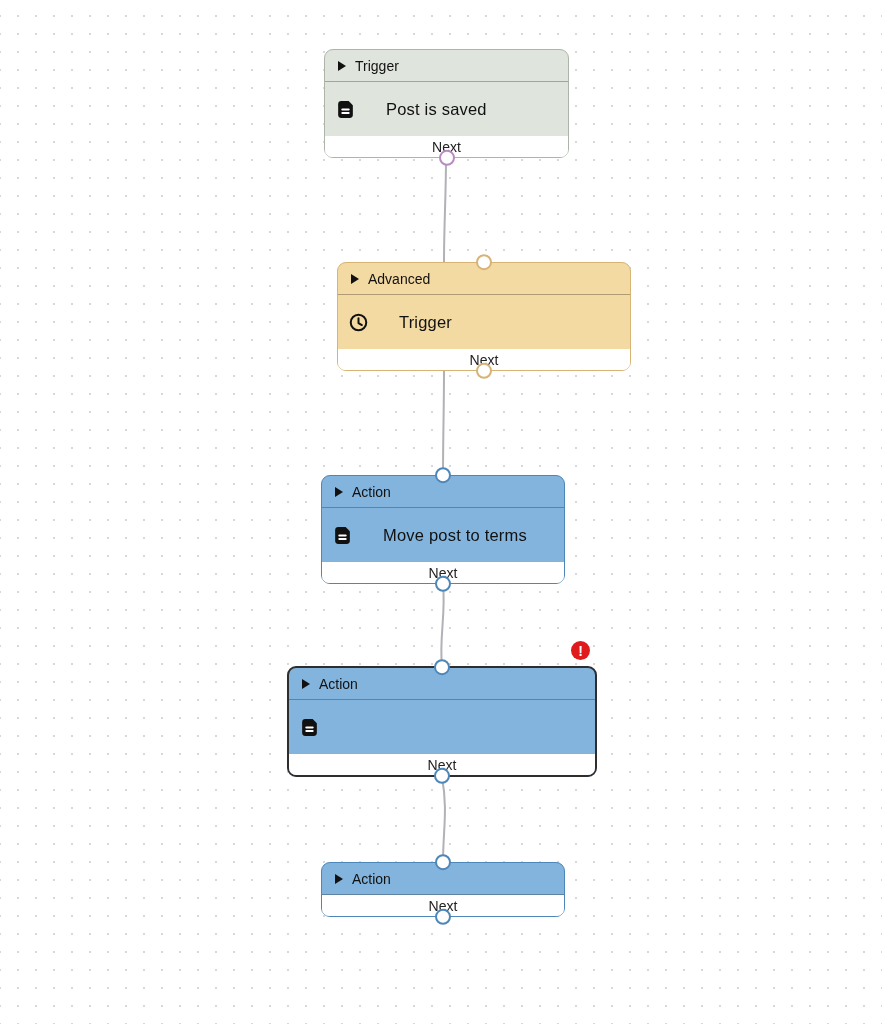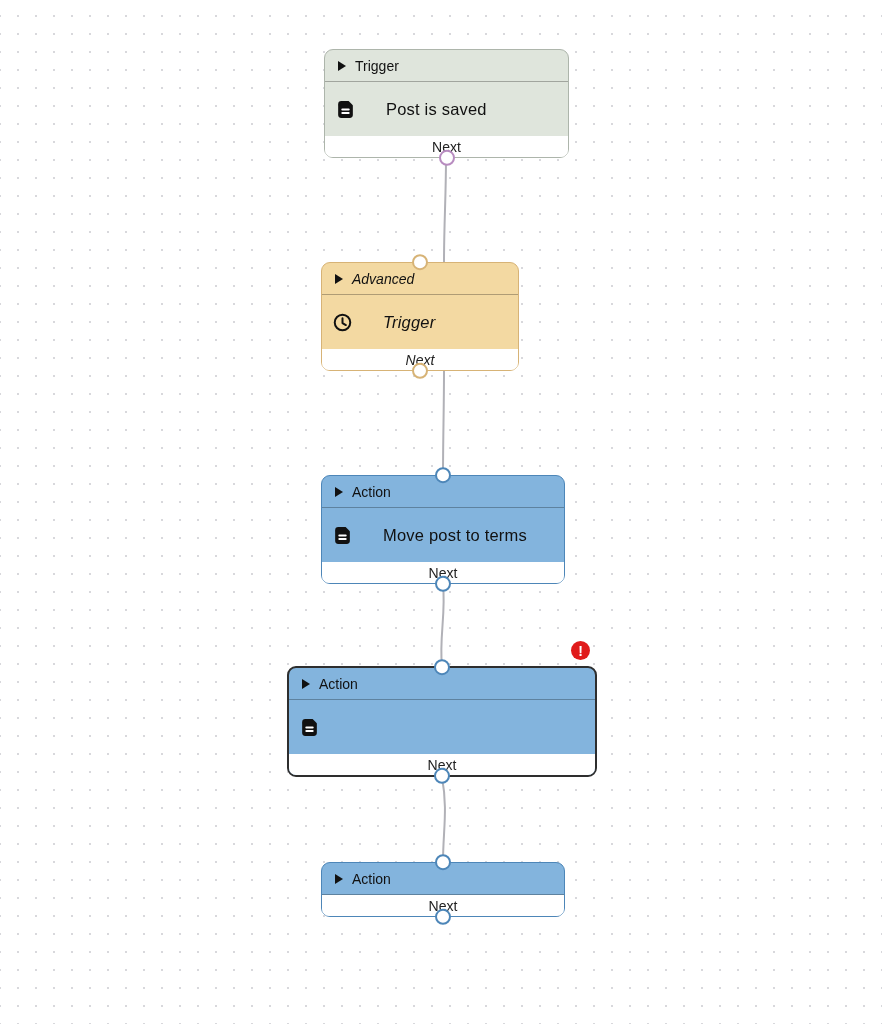--- a/index.html
+++ b/index.html
@@ -81,21 +81,21 @@
       <rect x="6" y="12.3" width="8" height="1.9" rx="0.95" fill="#fff"></rect>
     </svg>
     <span>Post is saved</span>
   </div>
   <div class="node-footer">
     <span>Next</span>
   </div>
   <div class="handle handle--bottom handle--purple"></div>
 </div>
 
-<div class="node node--advanced" style="left:321px;top:262px;width:198px;font-style:italic;">
+<div class="node node--advanced" style="left:337px;top:262px;width:294px;">
   <div class="handle handle--top handle--tan"></div>
   <div class="node-header">
     <svg class="tri" viewBox="0 0 8 10">
         <polygon points="0,0 8,5 0,10" fill="#111"></polygon>
       </svg>
     <span>Advanced</span>
   </div>
   <div class="node-body">
     <svg class="body-icon" viewBox="0 0 20 20">
       <circle cx="10" cy="10" r="7.4" fill="none" stroke="#111" stroke-width="1.9"></circle>

